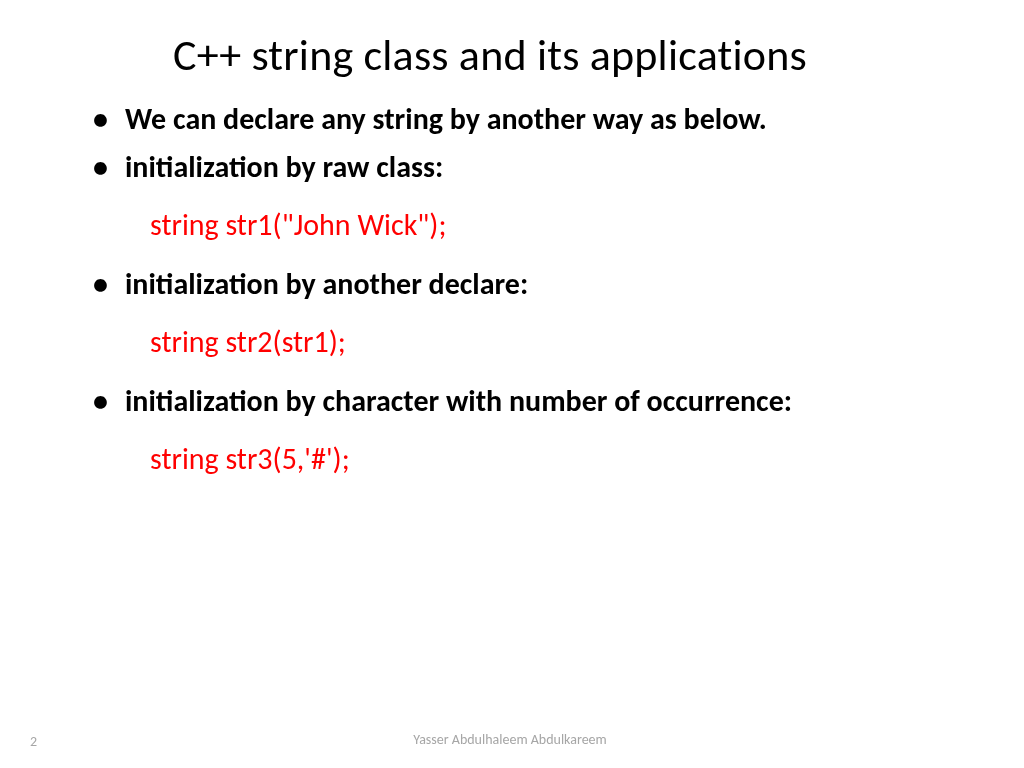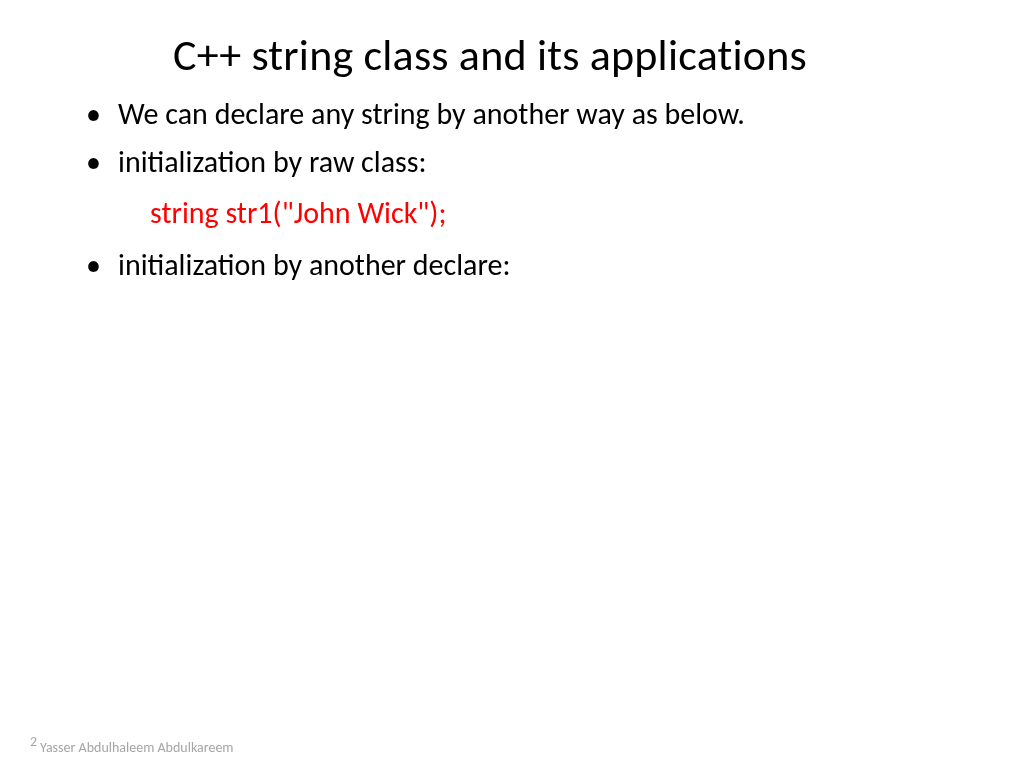--- a/index.html
+++ b/index.html
@@ -25,22 +25,23 @@
     margin: 8px 0 10px 0;
     font-weight: 400;
     letter-spacing: 0.2px;
   }
   .content {
     font-size: 30px;
     line-height: 1.45;
   }
   ul.body-list {
     list-style: none;
-    margin: 8px;
+    margin: 15px;
     padding: 0;
+    font-weight: bold;
   }
   ul.body-list > li {
     position: relative;
     padding-left: 40px;
     margin-bottom: 4px;
   }
   ul.body-list > li::before {
     content: "•";
     position: absolute;
     left: 8px;
@@ -57,22 +58,22 @@
     position: absolute;
     left: 30px;
     bottom: 18px;
     font-size: 14px;
     color: #a6a6a6;
   }
   .footer-author {
     position: absolute;
     left: 0;
     right: 0;
-    bottom: 12px;
-    text-align: left;
+    bottom: 20px;
+    text-align: center;
     font-size: 14px;
     color: #a6a6a6;
     line-height: 1.25;
     padding-left: 40px;
   }
 </style>
 </head>
 <body>
 
 <div class="slide">
@@ -81,20 +82,25 @@
 
   <div class="content">
     <ul class="body-list">
       <li>We can declare any string by another way as below.</li>
       <li>initialization by raw class:</li>
     </ul>
     <div class="code-line">string str1("John Wick");</div>
     <ul class="body-list">
       <li>initialization by another declare:</li>
     </ul>
+    <div class="code-line">string str2(str1);</div>
+    <ul class="body-list">
+      <li>initialization by character with number of occurrence:</li>
+    </ul>
+    <div class="code-line">string str3(5,'#');</div>
   </div>
 
   <div class="footer-page">2</div>
   <div class="footer-author">
     <div>Yasser Abdulhaleem Abdulkareem</div>
   </div>
 
 </div>
 
 </body></html>

